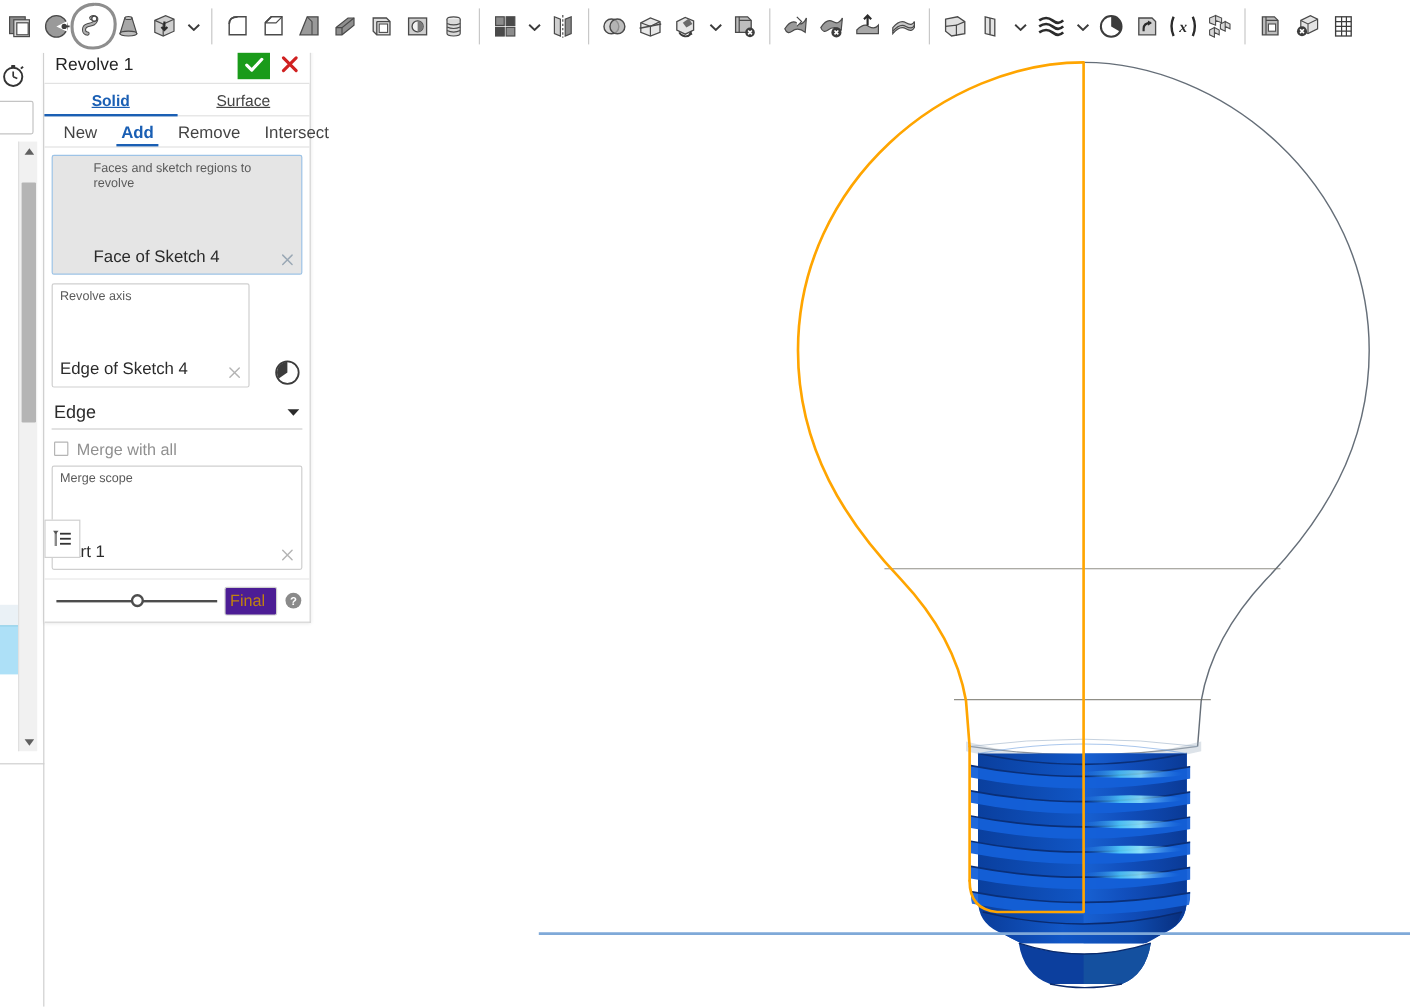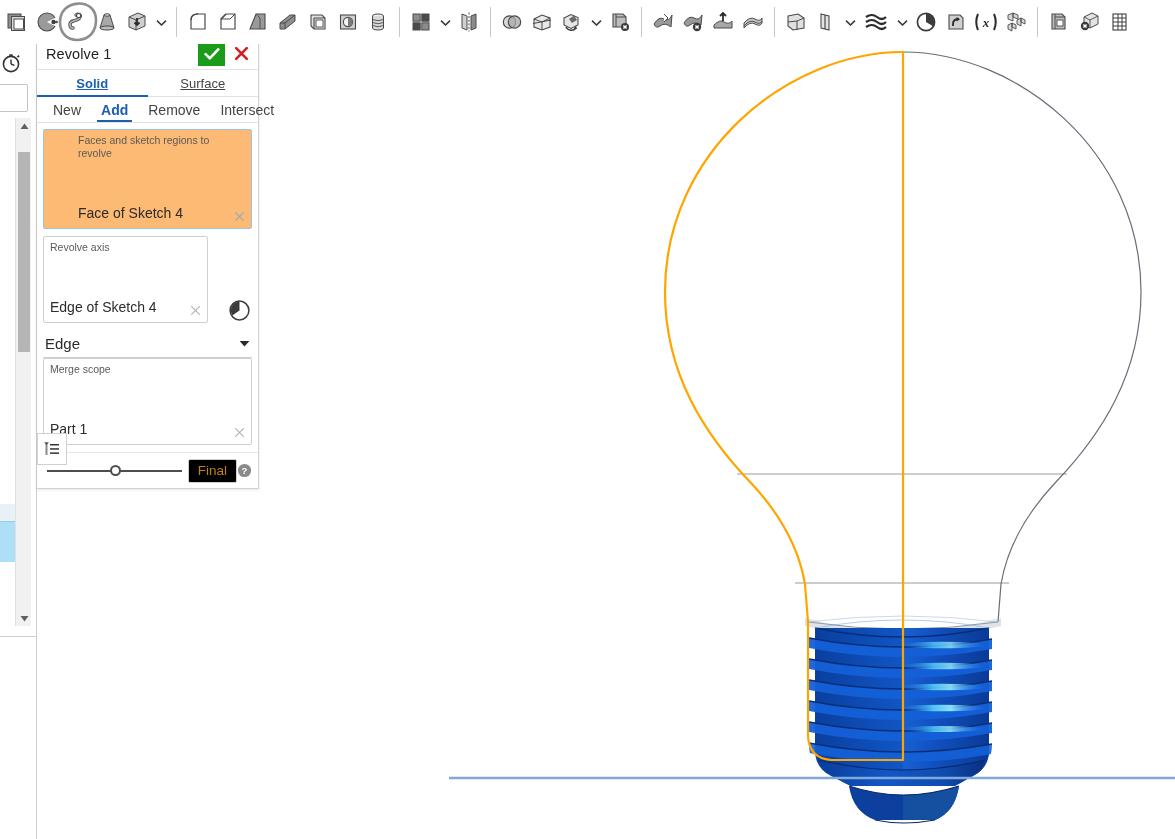--- a/index.html
+++ b/index.html
@@ -147,21 +147,21 @@
   .dlg-body { padding: 6px 6px 0 6px; }
 
   .field-box {
     position:relative;
     border:1px solid #cfcfcf; border-radius:2px;
     padding: 4px 6px 5px 6px;
     margin-bottom: 7px;
     background:#fff;
   }
   .field-box.sel {
-    background:#fdba74; border-color:#9dc3e6;padding-left:34px;
+    background:#e5e5e5; border-color:#9dc3e6;padding-left:34px;
   }
   .field-label {
     font-size:10.5px; color:#5a5a5a; line-height:13px;
     margin-bottom: 1px;
   }
   .field-value {
     font-size:14px; color:#2b2b2b; line-height:19px;
     padding-right: 16px;
     margin-top: 44px;
   }
@@ -204,23 +204,23 @@
     display:flex; align-items:center;
     padding: 0 4px 0 4px;
   }
   .slider-wrap { flex:1; position:relative; height:18px; display:flex; align-items:center; padding:0 6px; }
   .slider-track { position:absolute; left:6px; right:6px; height:2px; background:#4d4d4d; }
   .slider-knob {
     position:absolute; left:47%; width:11px; height:11px; border-radius:50%;
     background:#fff; border:2px solid #4d4d4d; cursor:pointer;
   }
   .final-btn {
-    border:1px solid #cfcfcf; border-radius:2px; background:#000000;
-    font-size:13.5px; color:#c0820f; padding: 3px 9px 4px 9px;
-    cursor:pointer; 
+    border:1px solid #cfcfcf; border-radius:2px; background:#4c1d95;
+    font-size:13.5px; color:#c0820f; padding: 3px 9px 4px 4px;
+    cursor:pointer; margin-right:6px;
   }
   .help-icon { width:15px; height:15px; cursor:pointer; margin-right:2px;}
 
   
   #viewport {
     position:absolute; left:37px; top:44px; width:1138px; height:795px;
     background:#ffffff; overflow:hidden;
   }
   #tree-toggle {
     position:absolute; left:37px; top:433px; width:30px; height:32px;
@@ -498,20 +498,24 @@
 
       <div class="dropdown-row">
         <div class="dropdown-val">Edge</div>
         <div class="dropdown-arrow">
           <svg width="11" height="7" viewBox="0 0 11 7">
               <path d="M0.6,1 L10.4,1 L5.5,6.4 Z" fill="#2b2b2b"></path>
             </svg>
         </div>
       </div>
 
+      <div class="check-row">
+        <div class="check-box"></div>
+        <div class="check-label">Merge with all</div>
+      </div>
 
       <div class="field-box">
         <div class="field-label">Merge scope</div>
         <div class="field-value">Part 1</div>
         <div class="field-clear">
           <svg width="13" height="13" viewBox="0 0 13 13">
             <path d="M2.6,2.6 L10.4,10.4 M10.4,2.6 L2.6,10.4" stroke="#b4b4b4" stroke-width="1.2" stroke-linecap="round"></path>
           </svg>
         </div>
       </div>

